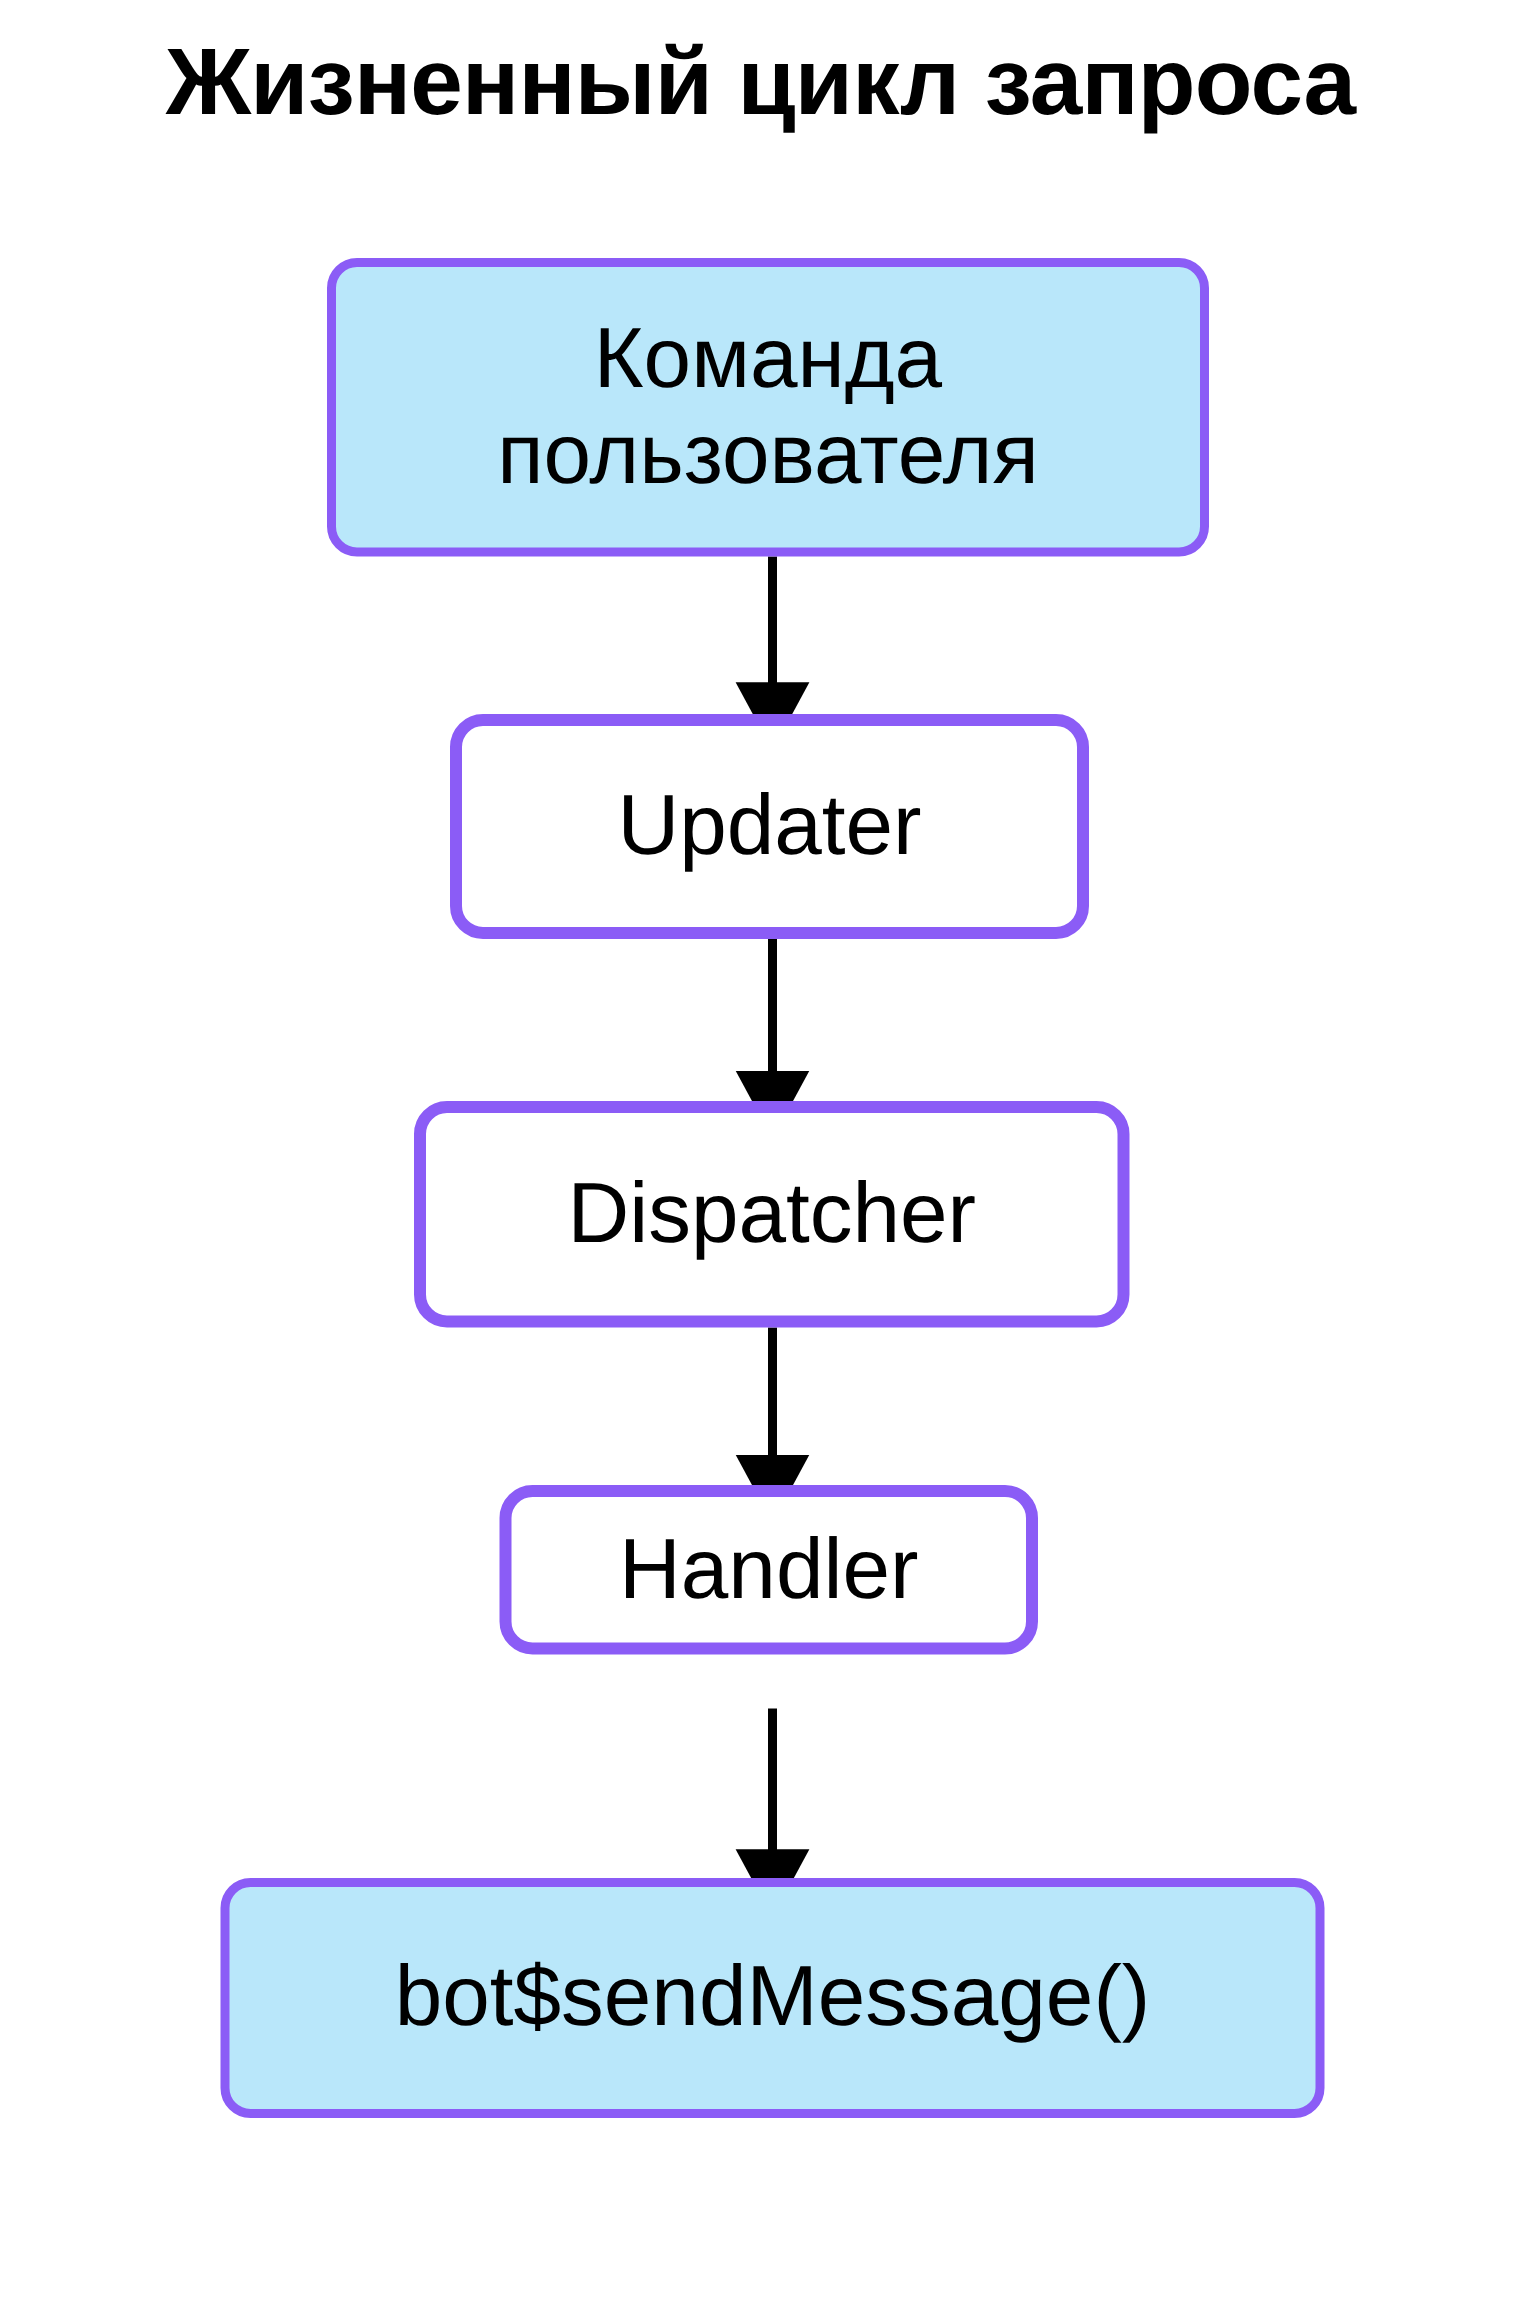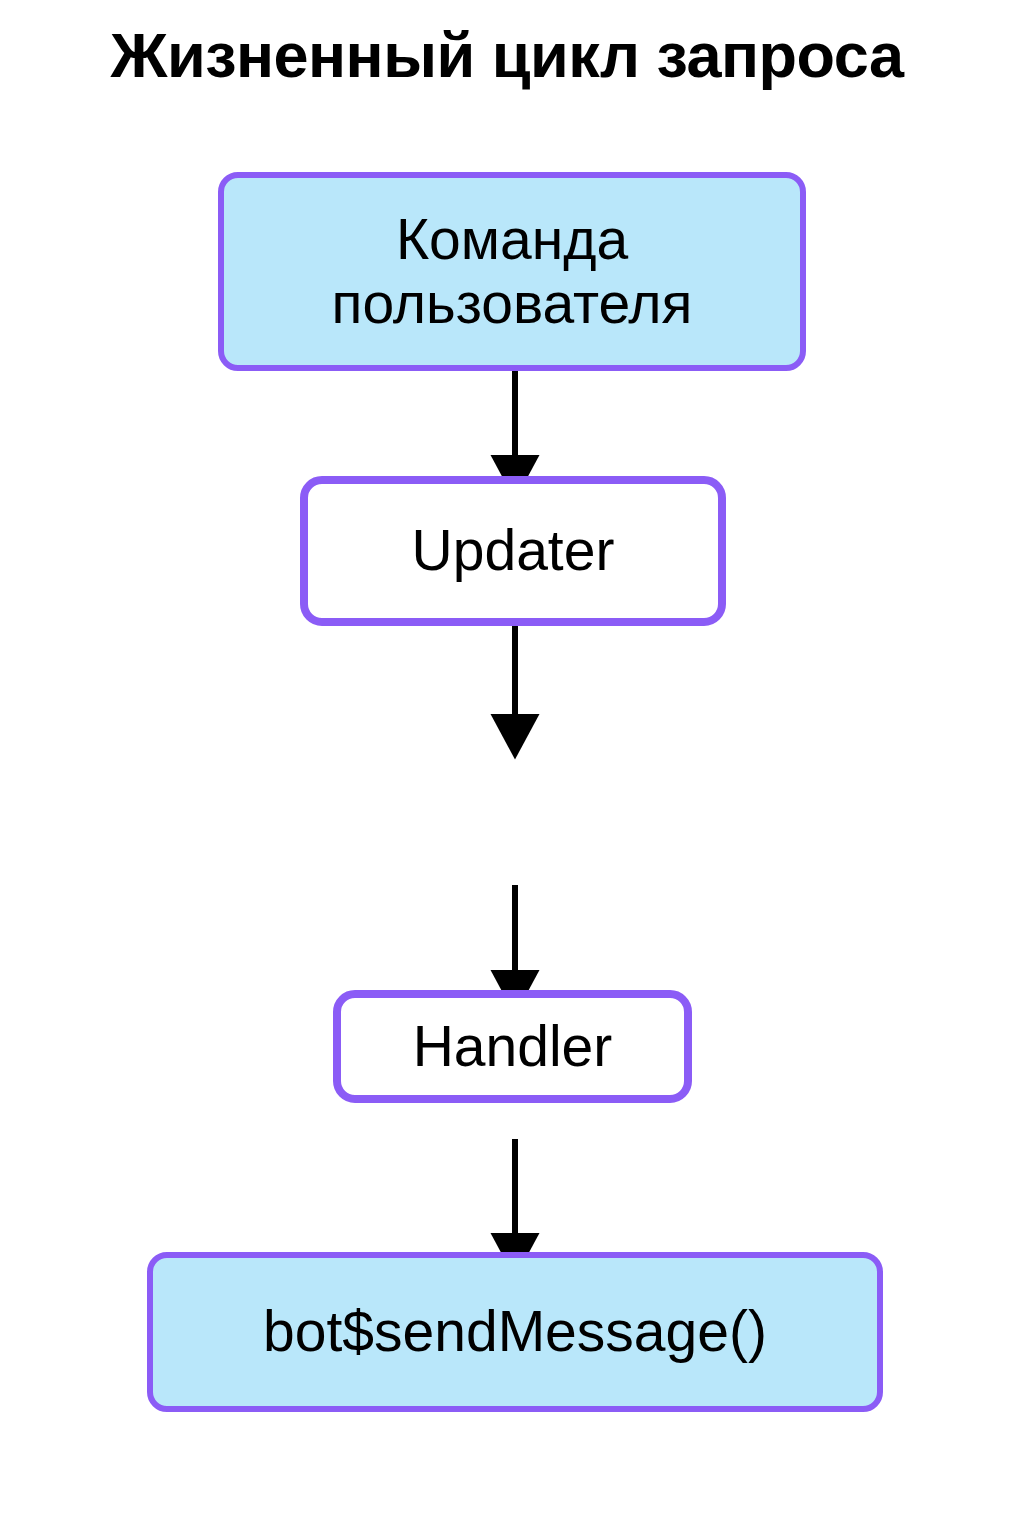--- a/index.html
+++ b/index.html
@@ -121,20 +121,23 @@
   </svg>
 
   <div class="node accent" id="node-user-command">
     <span class="node-label">Команда пользователя</span>
   </div>
 
   <div class="node" id="node-updater">
     <span class="node-label">Updater</span>
   </div>
 
+  <div class="node" id="node-dispatcher">
+    <span class="node-label">Dispatcher</span>
+  </div>
 
   <div class="node" id="node-handler">
     <span class="node-label">Handler</span>
   </div>
 
   <div class="node accent" id="node-send-message">
     <span class="node-label">bot$sendMessage()</span>
   </div>
 
 </div>

